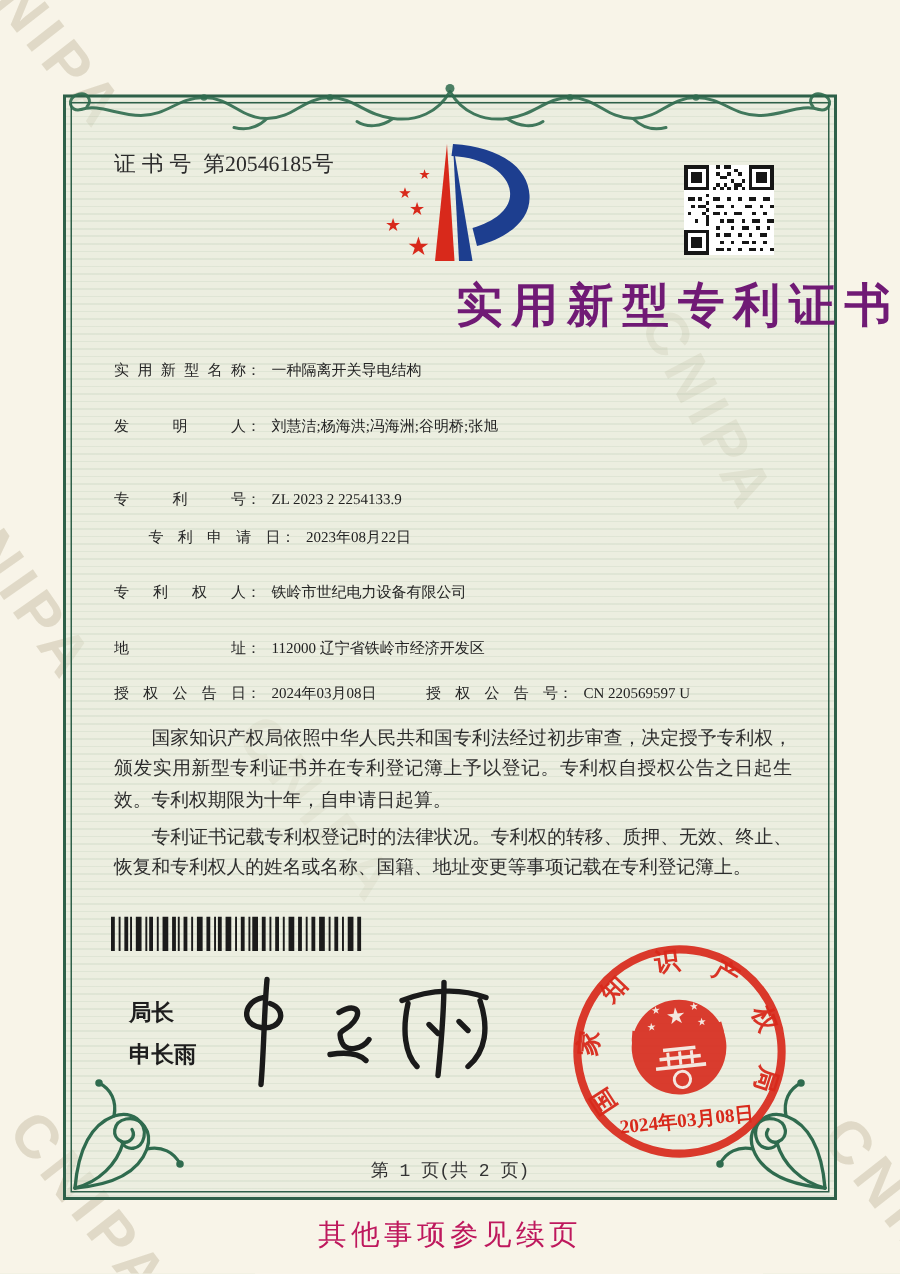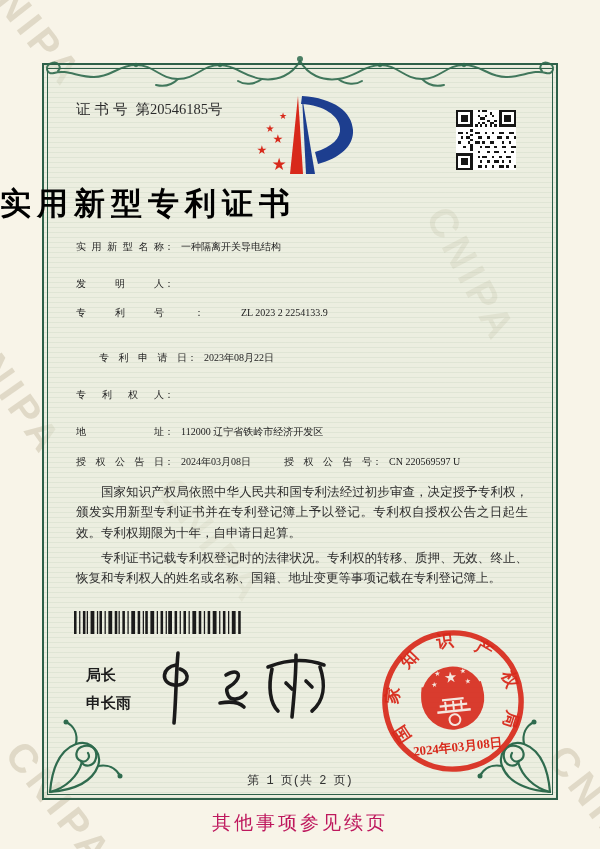--- a/index.html
+++ b/index.html
@@ -19,22 +19,22 @@
   .frame{
     position:absolute;left:42px;top:63px;width:516px;height:737px;
     box-sizing:border-box;border:2.5px solid #2e6049;
     background-color:rgba(226,234,216,0.55);
     background-image:repeating-linear-gradient(0deg,rgba(110,150,115,0.10) 0px,rgba(110,150,115,0.10) 1px,transparent 1px,transparent 5px);
   }
   .frame::after{content:"";position:absolute;inset:3px;border:1px solid #2e6049;pointer-events:none;}
   .cert-no{position:absolute;left:76px;top:100px;font-size:14.5px;}
   .cert-no .lbl{letter-spacing:4px;margin-right:4px;}
   .title{
-    position:absolute;left:0;top:183px;width:100%;text-align:left;
-    font-size:31px;font-weight:bold;letter-spacing:6px;color:#000000;
+    position:absolute;left:0;top:183px;width:100%;text-align:right;
+    font-size:31px;font-weight:bold;letter-spacing:6px;color:#701a75;
   }
   .row{position:absolute;left:76px;display:flex;align-items:baseline;font-size:10px;white-space:nowrap;}
   .row .lbl{display:inline-block;width:88px;text-align:justify;text-align-last:justify;color:#262626;}
   .row .colon{margin-right:7px;}
   .row .val{color:#222;}
   .pair{display:flex;align-items:baseline;}
   .pair2{margin-left:33px;}
   .paras{position:absolute;left:76px;top:482px;width:452px;font-size:12.5px;line-height:1.62;text-align:justify;color:#2d2d2d;}
   .paras p{margin:0 0 5px 0;text-indent:2em;}
   .barcode{position:absolute;left:74px;top:611px;width:168px;height:23px;}
@@ -221,34 +221,36 @@
 <div class="title">实用新型专利证书</div>
 
 <div class="row" style="top:240px;">
   <span class="lbl">实用新型名称</span>
     <span class="colon">：</span>
     <span class="val">一种隔离开关导电结构</span>
 </div>
 <div class="row" style="top:277px;">
   <span class="lbl">发明人</span>
     <span class="colon">：</span>
-</div>
-<div class="row" style="top:306px;gap:30px;">
+    <span class="val">刘慧洁;杨海洪;冯海洲;谷明桥;张旭</span>
+</div>
+<div class="row" style="top:326px;">
   <span class="lbl">专利号</span>
     <span class="colon">：</span>
     <span class="val">ZL 2023 2 2254133.9</span>
 </div>
 <div class="row" style="top:351px;margin-left:23px;">
   <span class="lbl">专利申请日</span>
     <span class="colon">：</span>
     <span class="val">2023年08月22日</span>
 </div>
 <div class="row" style="top:388px;">
   <span class="lbl">专利权人</span>
     <span class="colon">：</span>
+    <span class="val">铁岭市世纪电力设备有限公司</span>
 </div>
 <div class="row" style="top:425px;">
   <span class="lbl">地址</span>
     <span class="colon">：</span>
     <span class="val">112000 辽宁省铁岭市经济开发区</span>
 </div>
 <div class="row" style="top:455px;">
   <span class="pair">
     <span class="lbl">授权公告日</span>
       <span class="colon">：</span>

